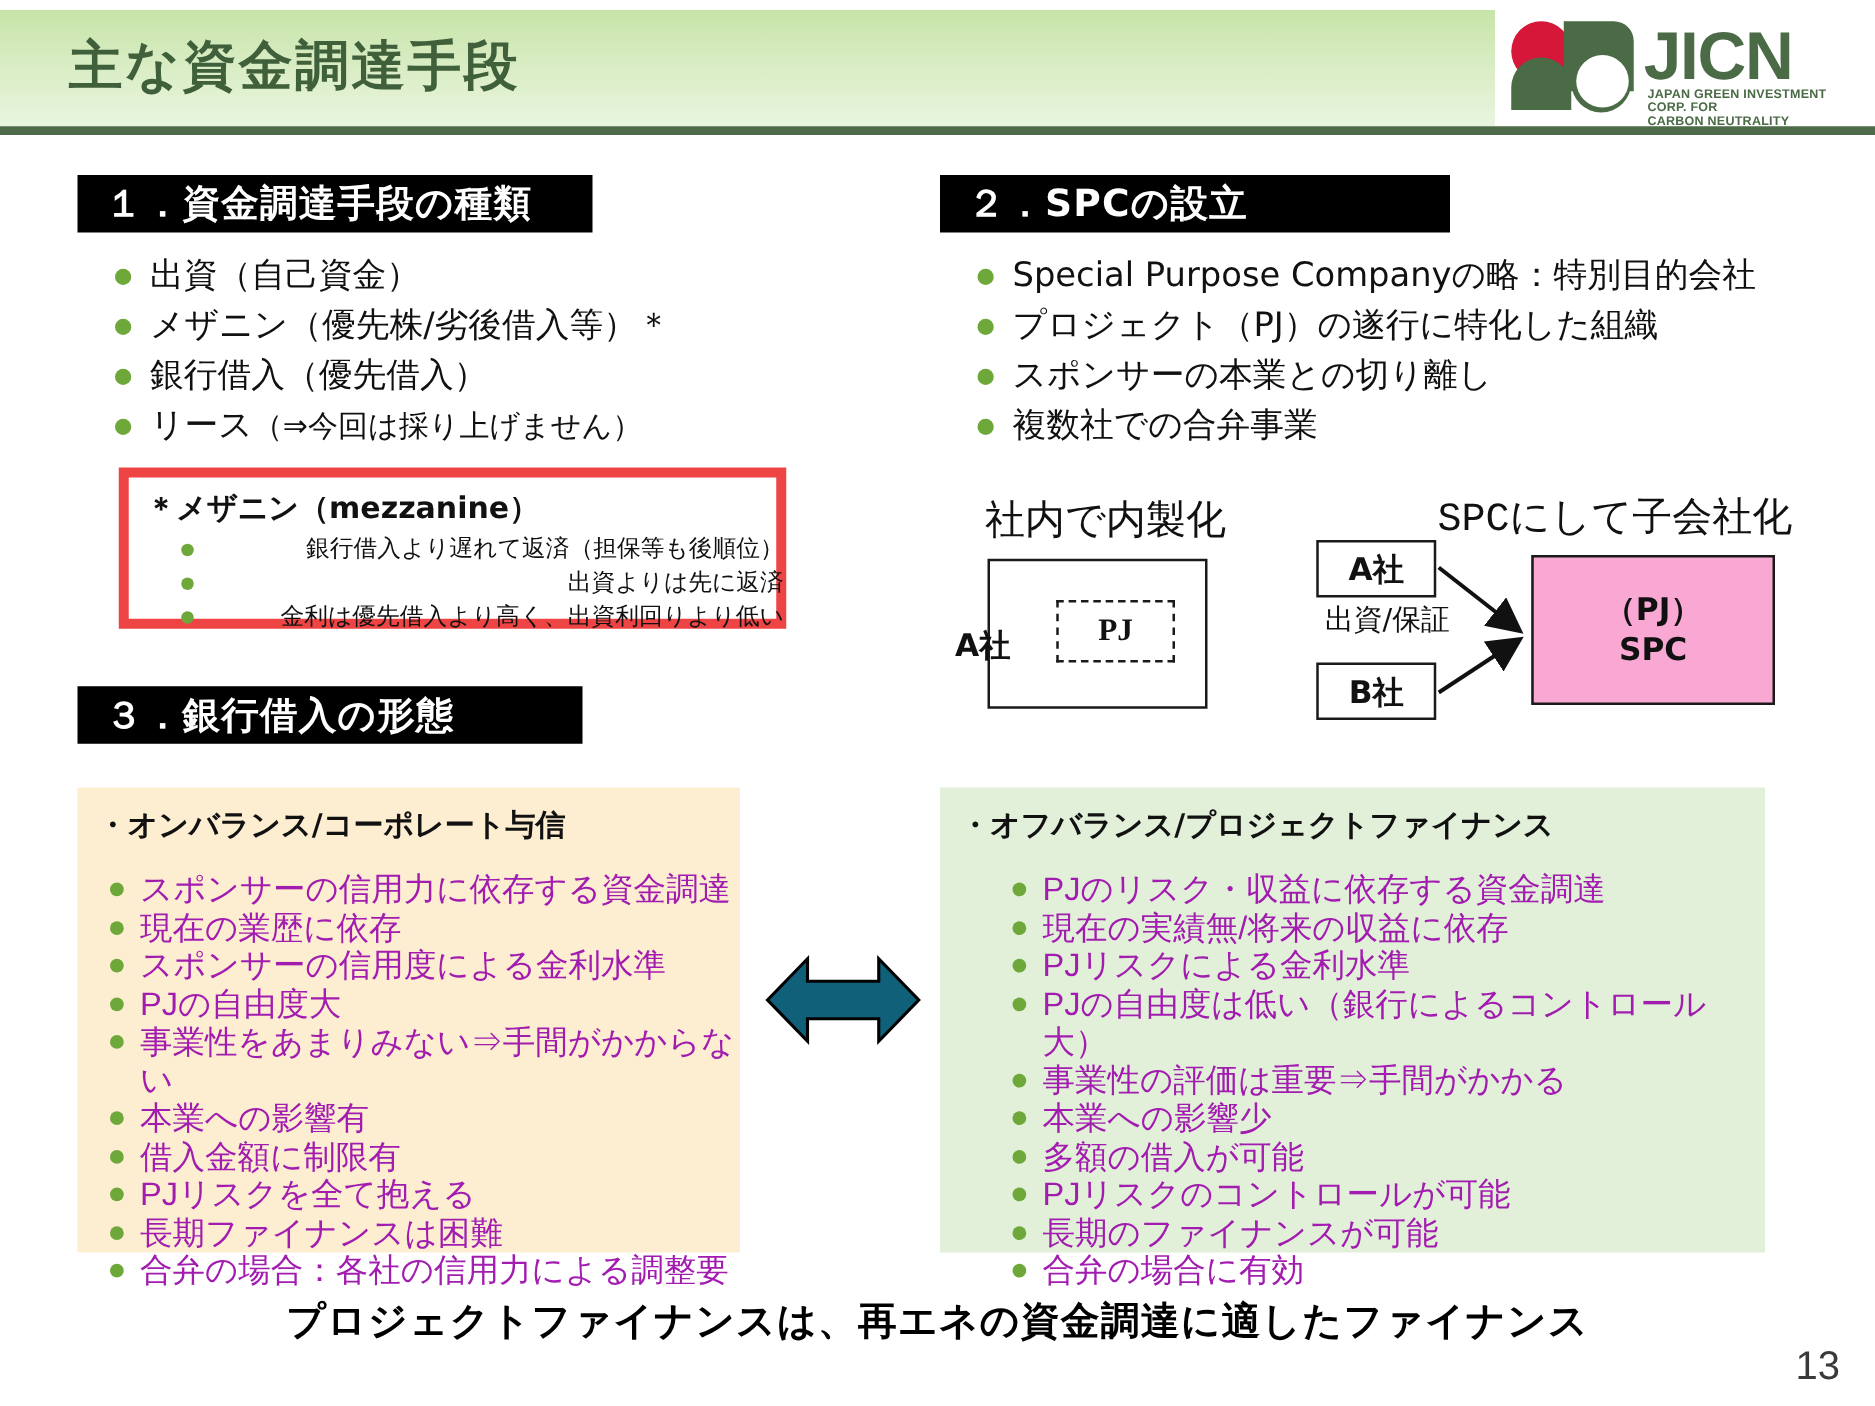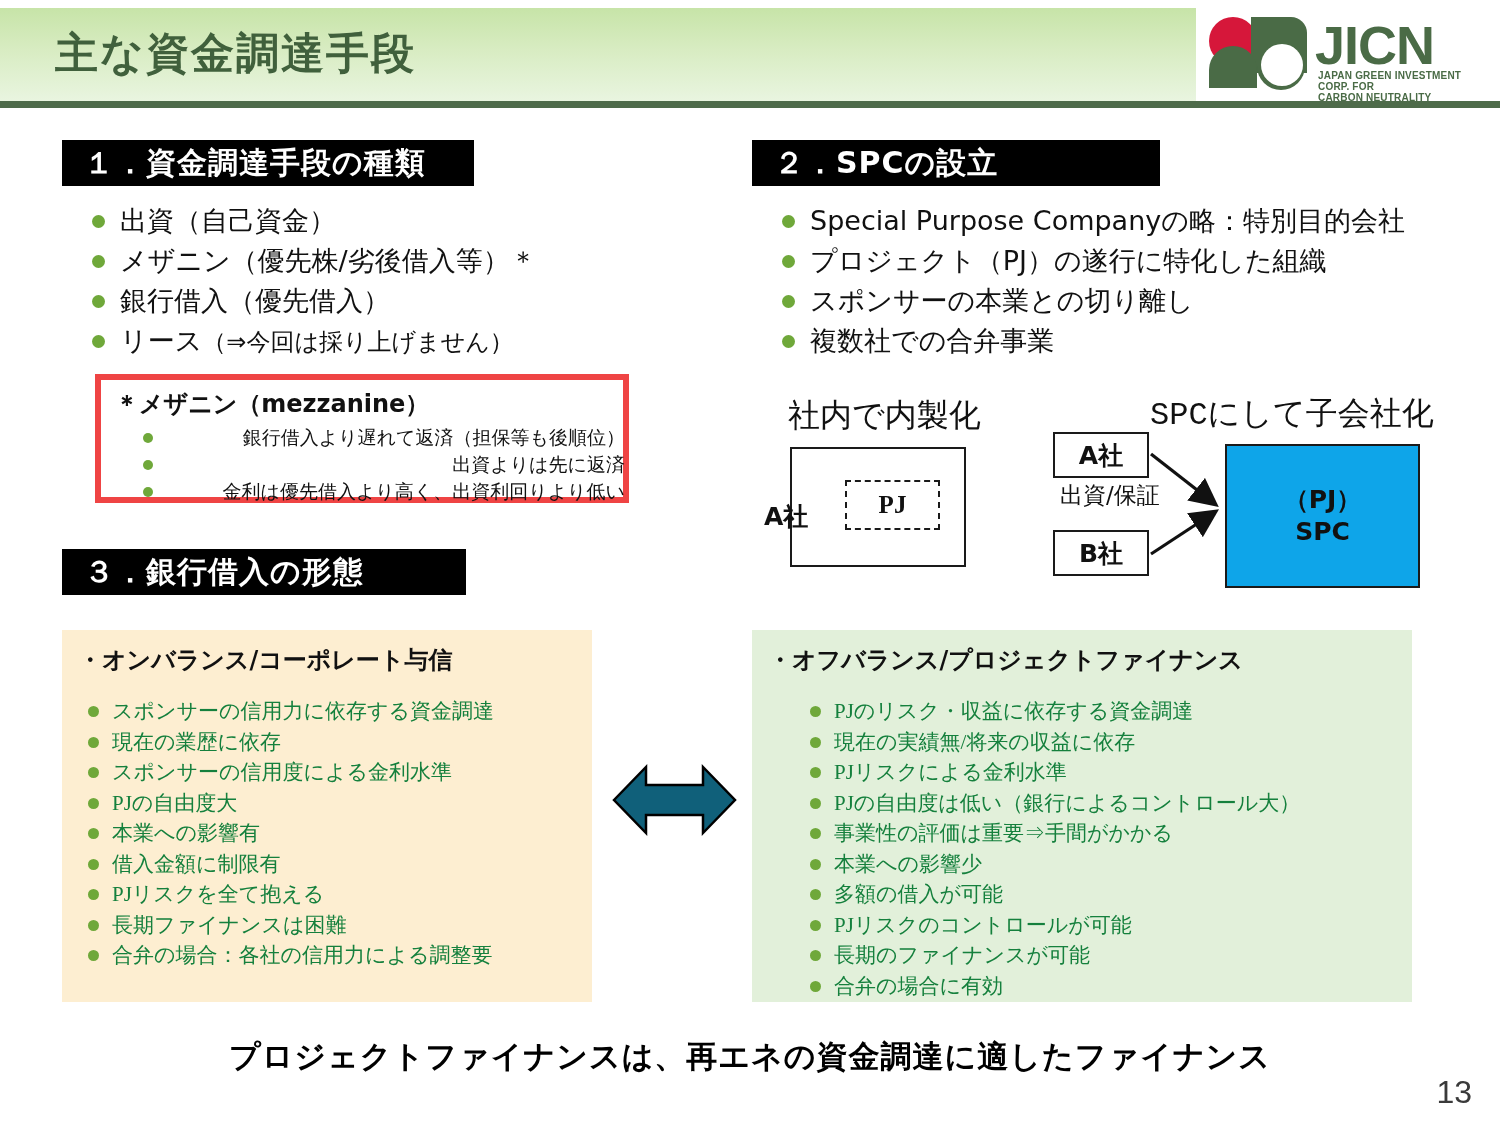--- a/index.html
+++ b/index.html
@@ -96,21 +96,21 @@
   #list1 li::before { top: 13px; }
   .sm { font-size: 24px; }
 
   #list2 { position: absolute; left: 776px; top: 202px; width: 690px; }
   #list2 li { font-size: 27px; line-height: 37px; margin-bottom: 3px; }
   #list2 li::before { top: 13px; }
 
   
   #mezz {
     position: absolute; left: 95px; top: 374px; width: 534px; height: 129px;
-    border: 6px solid #ef4444; background: #ffffff;
+    border: 8px solid #ef4444; background: #ffffff;
   }
   #mezz .ttl {
     position: absolute; left: 14px; top: 8px;
     font-size: 24px; font-weight: bold; color: #111;
     font-family: "DejaVu Sans", "Liberation Sans", sans-serif;
   }
   #mezz ul { position: absolute; left: 34px; top: 44px; width: 490px; list-style: none; text-align: right; }
   #mezz ul li {
     position: relative; padding-left: 32px;
     font-size: 19px; line-height: 27px; color: #111;
@@ -151,22 +151,22 @@
     position: absolute; width: 96px; height: 46px;
     border: 2px solid #1a1a1a; background: #fff;
     display: flex; align-items: center; justify-content: center;
     font-size: 25px; font-weight: bold; color: #111;
     font-family: "DejaVu Sans", "Liberation Sans", sans-serif;
   }
   #boxA { left: 293px; top: 40px; }
   #boxB { left: 293px; top: 138px; }
 
   #boxSPC {
-    position: absolute; left: 465px; top: 52px; width: 195px; height: 144px;
-    border: 2.5px solid #1a1a1a; background: #0ea5e9;
+    position: absolute; left: 465px; top: 52px; width: 195px; height: 120px;
+    border: 2.5px solid #1a1a1a; background: #f9a8d4;
     display: flex; flex-direction: column; align-items: center; justify-content: center;
     font-size: 25px; font-weight: bold; color: #111; line-height: 32px;
     font-family: "DejaVu Sans", "Liberation Sans", sans-serif;
   }
   #lbl-toushi {
     position: absolute; left: 300px; top: 88px;
     font-size: 23px; color: #111;
     font-family: "DejaVu Sans", "Liberation Sans", sans-serif;
   }
   #dg-svg { position: absolute; left: 0; top: 0; width: 700px; height: 196px; }
@@ -184,22 +184,22 @@
     position: absolute; top: 14px;
     font-size: 24px; font-weight: bold; color: #111;
     font-family: "DejaVu Sans", "Liberation Sans", sans-serif;
   }
   #ttl-on  { left: 16px; }
   #ttl-off { left: 16px; }
 
   .cmp-list { position: absolute; list-style: none; }
   .cmp-list li {
     position: relative; padding-left: 32px;
-    font-size: 21px; line-height: 30.5px; color: #15803d;
-    font-family: Liberation Serif, serif;
+    font-size: 26px; line-height: 30.5px; color: #a21caf;
+    font-family: Liberation Sans, sans-serif;
   }
   .cmp-list li::before {
     content: ""; position: absolute; left: 8px; top: 10px;
     width: 11px; height: 11px; border-radius: 50%; background: #6fa83a;
   }
   #list-on  { left: 18px;  top: 66px; width: 510px; }
   #list-off { left: 50px;  top: 66px; width: 600px; }
 
   
   #arrow { position: absolute; left: 612px; top: 755px; width: 125px; height: 90px; }
@@ -297,20 +297,21 @@
 
   <div class="sec-bar" id="sec3">３．銀行借入の形態</div>
 
   <div id="box-on">
     <div class="cmp-ttl" id="ttl-on">・オンバランス/コーポレート与信</div>
     <ul class="cmp-list" id="list-on">
       <li>スポンサーの信用力に依存する資金調達</li>
       <li>現在の業歴に依存</li>
       <li>スポンサーの信用度による金利水準</li>
       <li>PJの自由度大</li>
+      <li>事業性をあまりみない⇒手間がかからない</li>
       <li>本業への影響有</li>
       <li>借入金額に制限有</li>
       <li>PJリスクを全て抱える</li>
       <li>長期ファイナンスは困難</li>
       <li>合弁の場合：各社の信用力による調整要</li>
     </ul>
   </div>
 
   <div id="box-off">
     <div class="cmp-ttl" id="ttl-off">・オフバランス/プロジェクトファイナンス</div>

